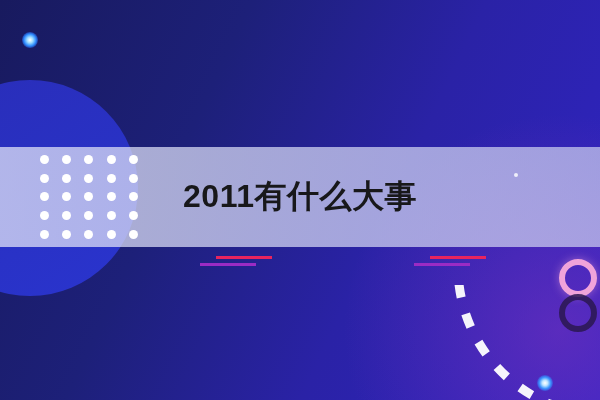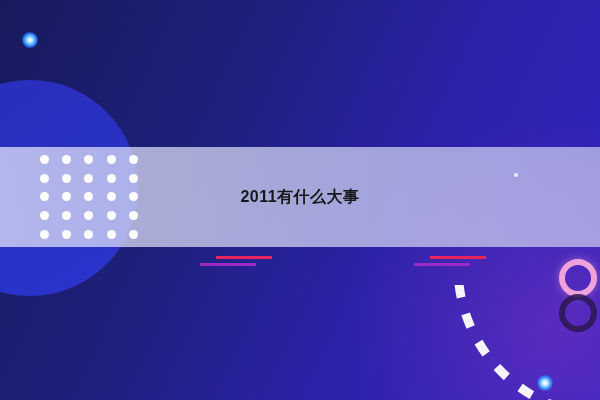--- a/index.html
+++ b/index.html
@@ -140,21 +140,21 @@
   
   #title-text {
     position: absolute;
     left: 0;
     top: 147px;
     width: 600px;
     height: 100px;
     display: flex;
     align-items: center;
     justify-content: center;
-    font-size: 16px;
+    font-size: 32px;
     font-weight: bold;
     color: #18181a;
     letter-spacing: 0.5px;
     white-space: nowrap;
   }
 
   
   .rule-group {
     position: absolute;
     top: 256px;

